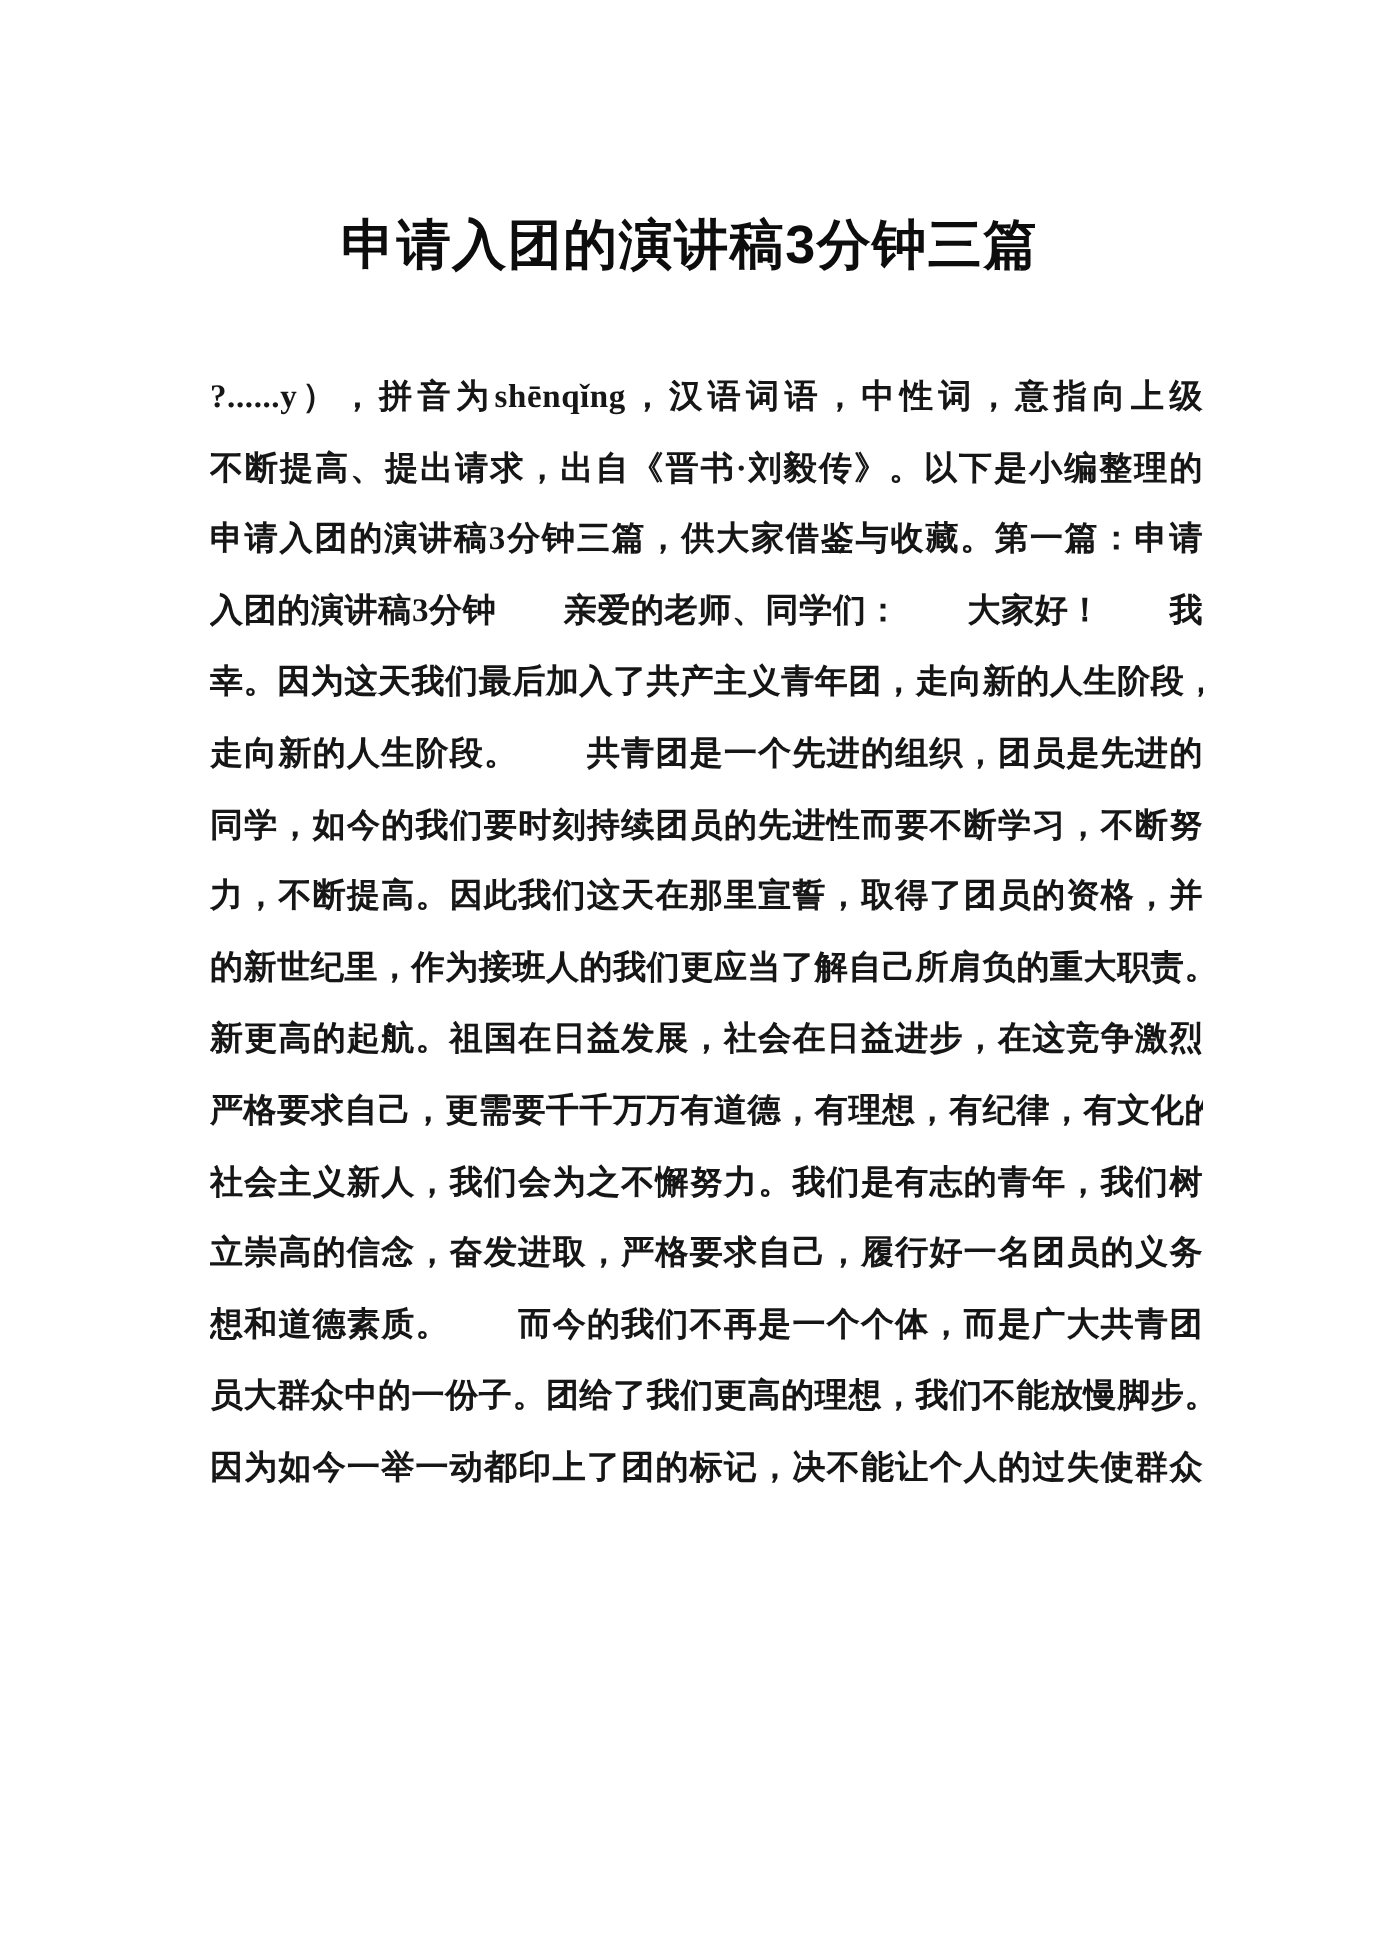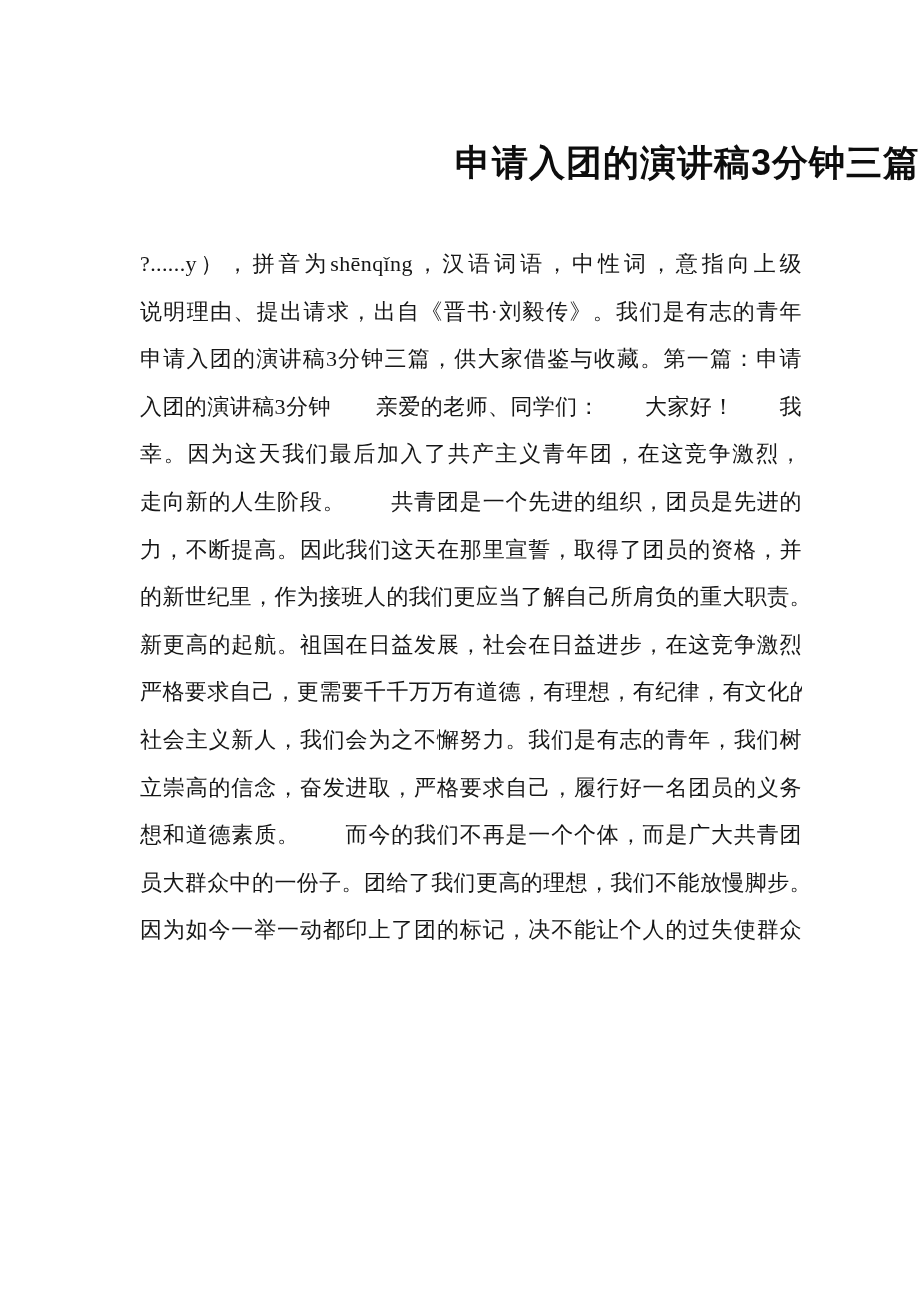--- a/index.html
+++ b/index.html
@@ -13,21 +13,21 @@
     height: 1302px;
     background: #ffffff;
     overflow: hidden;
   }
   .doc-title {
     position: absolute;
     top: 140px;
     left: 0;
     width: 100%;
     margin: 0;
-    text-align: right;
+    text-align: center;
     font-family: "Liberation Sans", sans-serif;
     font-weight: 700;
     font-size: 36px;
     line-height: 1.3;
     color: #0d0d0d;
     letter-spacing: 1px;
   }
   .doc-body {
     position: absolute;
     top: 240px;
@@ -38,34 +38,36 @@
     height: 47.6px;
     line-height: 47.6px;
     font-family: "Liberation Serif", serif;
     font-size: 22px;
     color: #161616;
     letter-spacing: 0.4px;
     white-space: nowrap;
     overflow: hidden;
     text-align: justify;
     text-align-last: justify;
+    font-weight: bold;
   }
 </style>
 </head>
 <body>
 
 <div class="page">
   <h1 class="doc-title">申请入团的演讲稿3分钟三篇</h1>
   <div class="doc-body">
       <div class="doc-line">?......y），拼音为shēnqǐng，汉语词语，中性词，意指向上级</div>
-      <div class="doc-line">说明理由、提出请求，出自《晋书·刘毅传》。我们是有志的青年</div>
+      <div class="doc-line">不断提高、提出请求，出自《晋书·刘毅传》。以下是小编整理的</div>
       <div class="doc-line">申请入团的演讲稿3分钟三篇，供大家借鉴与收藏。第一篇：申请</div>
       <div class="doc-line">入团的演讲稿3分钟　　亲爱的老师、同学们：　　大家好！　　我</div>
-      <div class="doc-line">幸。因为这天我们最后加入了共产主义青年团，在这竞争激烈，</div>
+      <div class="doc-line">幸。因为这天我们最后加入了共产主义青年团，走向新的人生阶段，</div>
       <div class="doc-line">走向新的人生阶段。　　共青团是一个先进的组织，团员是先进的</div>
+      <div class="doc-line">同学，如今的我们要时刻持续团员的先进性而要不断学习，不断努</div>
       <div class="doc-line">力，不断提高。因此我们这天在那里宣誓，取得了团员的资格，并</div>
       <div class="doc-line">的新世纪里，作为接班人的我们更应当了解自己所肩负的重大职责。</div>
       <div class="doc-line">新更高的起航。祖国在日益发展，社会在日益进步，在这竞争激烈</div>
       <div class="doc-line">严格要求自己，更需要千千万万有道德，有理想，有纪律，有文化的</div>
       <div class="doc-line">社会主义新人，我们会为之不懈努力。我们是有志的青年，我们树</div>
       <div class="doc-line">立崇高的信念，奋发进取，严格要求自己，履行好一名团员的义务</div>
       <div class="doc-line">想和道德素质。　　而今的我们不再是一个个体，而是广大共青团</div>
       <div class="doc-line">员大群众中的一份子。团给了我们更高的理想，我们不能放慢脚步。</div>
       <div class="doc-line">因为如今一举一动都印上了团的标记，决不能让个人的过失使群众</div>
     </div>

